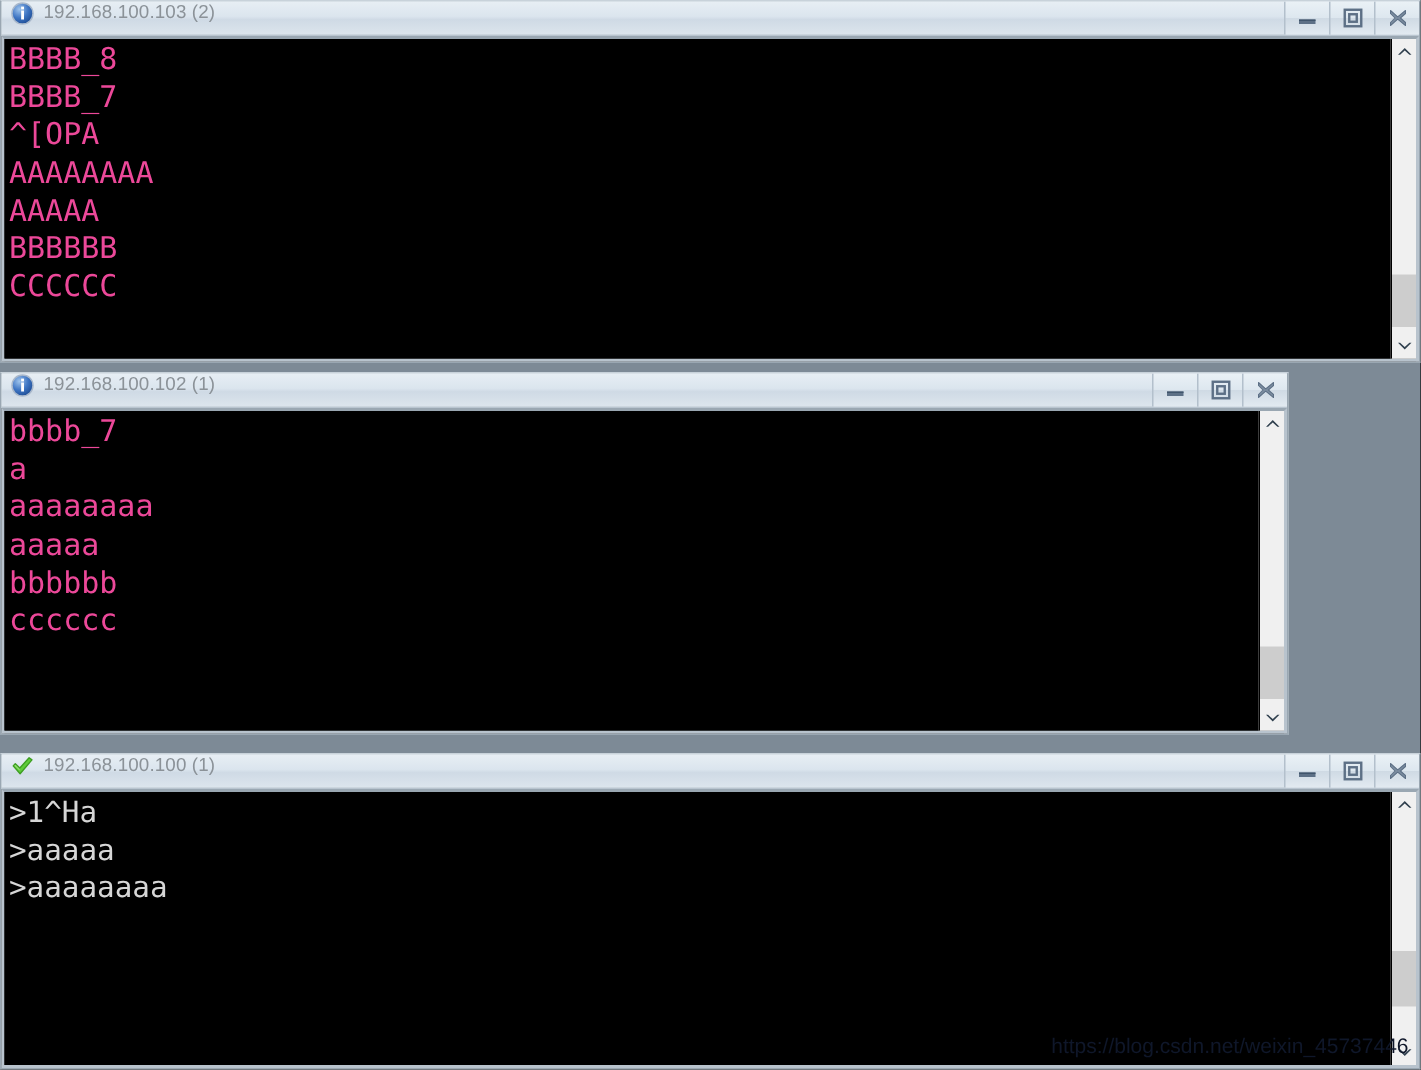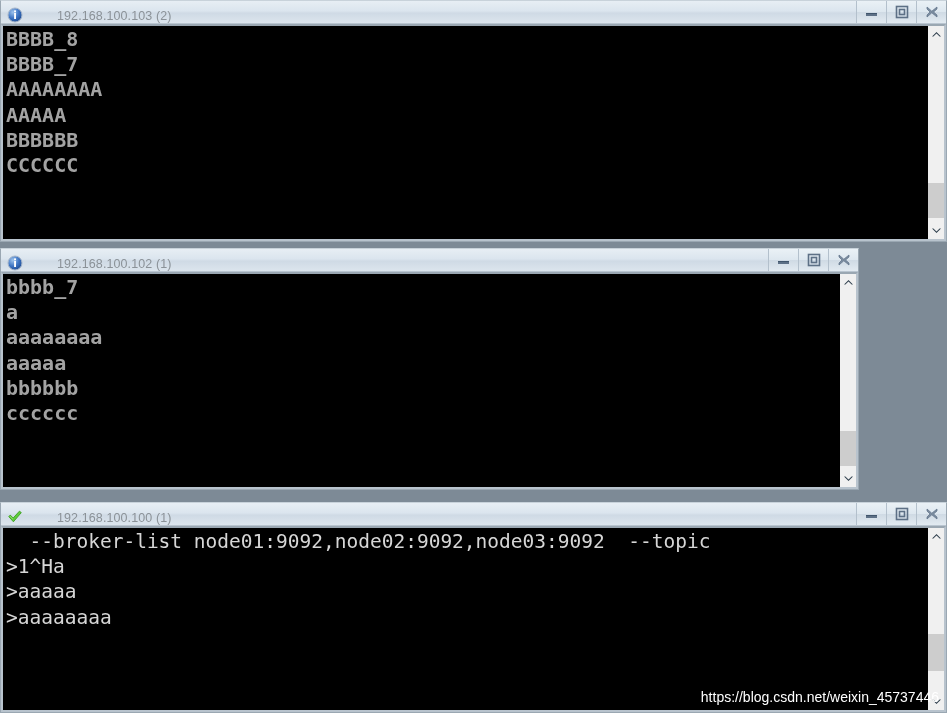--- a/index.html
+++ b/index.html
@@ -32,27 +32,26 @@
     border-top: 1px solid #c8d2da;
     display: flex;
     flex-direction: column;
     overflow: hidden;
   }
 
   .titlebar {
     height: 22px;
     flex: 0 0 22px;
     display: flex;
-    align-items: flex-end;
+    align-items: flex-start;
     background: linear-gradient(to bottom, #e7eef4 0%, #dbe5ee 45%, #cfdae5 55%, #dce5ed 100%);
     border-bottom: 1px solid #b9c5d0;
     padding-left: 6px;
     position: relative;
     user-select: none;
-    gap: 28px;
   }
 
   .tb-icon {
     width: 16px;
     height: 16px;
     flex: 0 0 16px;
     margin-right: 6px;
     position: relative;
     display: block;
   }
@@ -109,21 +108,21 @@
     min-width: 0;
   }
 
   .line {
     font-family: "DejaVu Sans Mono", "Liberation Mono", monospace;
     font-size: 20px;
     line-height: 25.2px;
     white-space: pre;
     letter-spacing: 0px;
   }
-  .green .line { color: #a3a3a3; font-weight: bold; }
+  .green .line { color: #ec4899; font-weight: normal; }
   .white .line { color: #d6d6d6; font-weight: normal; font-size: 19.5px; }
 
   
   .scrollbar {
     flex: 0 0 17px;
     width: 17px;
     background: #f0f0f0;
     border-left: 1px solid #000;
     display: flex;
     flex-direction: column;
@@ -153,21 +152,21 @@
     cursor: pointer;
   }
 
   
   .watermark {
     position: absolute;
     right: 8px;
     bottom: 8px;
     font-family: "Liberation Sans", sans-serif;
     font-size: 14px;
-    color: #ffffff;
+    color: #0f172a;
     white-space: nowrap;
     pointer-events: none;
     z-index: 50;
   }
 </style>
 </head>
 <body>
 
 <div class="desktop">
 
@@ -205,20 +204,21 @@
           <svg width="16" height="14" viewBox="0 0 16 14">
             <path d="M3 2 L7.8 6.2 L13 2 L13 4 L9.6 7 L13 10 L13 12 L7.8 7.8 L3 12 L3 10 L6 7 L3 4 Z" fill="#7c8da0" stroke="#5d7086" stroke-width="0.7" stroke-linejoin="round"></path>
           </svg>
         </span>
       </span>
     </div>
     <div class="body-row">
       <div class="term green">
         <div class="line">BBBB_8</div>
         <div class="line">BBBB_7</div>
+        <div class="line">^[OPA</div>
         <div class="line">AAAAAAAA</div>
         <div class="line">AAAAA</div>
         <div class="line">BBBBBB</div>
         <div class="line">CCCCCC</div>
       </div>
       <div class="scrollbar">
         <div class="sb-arrow">
           <svg width="11" height="9" viewBox="0 0 11 9">
               <path d="M1 6.5 L5.5 2 L10 6.5 L8.6 6.5 L5.5 3.6 L2.4 6.5 Z" fill="#31414f"></path>
             </svg>
@@ -323,21 +323,20 @@
         </span>
         <span class="tb-btn">
           <svg width="16" height="14" viewBox="0 0 16 14">
             <path d="M3 2 L7.8 6.2 L13 2 L13 4 L9.6 7 L13 10 L13 12 L7.8 7.8 L3 12 L3 10 L6 7 L3 4 Z" fill="#7c8da0" stroke="#5d7086" stroke-width="0.7" stroke-linejoin="round"></path>
           </svg>
         </span>
       </span>
     </div>
     <div class="body-row">
       <div class="term white">
-        <div class="line">  --broker-list node01:9092,node02:9092,node03:9092  --topic</div>
         <div class="line">&gt;1^Ha</div>
         <div class="line">&gt;aaaaa</div>
         <div class="line">&gt;aaaaaaaa</div>
       </div>
       <div class="scrollbar">
         <div class="sb-arrow">
           <svg width="11" height="9" viewBox="0 0 11 9">
               <path d="M1 6.5 L5.5 2 L10 6.5 L8.6 6.5 L5.5 3.6 L2.4 6.5 Z" fill="#31414f"></path>
             </svg>
         </div>

